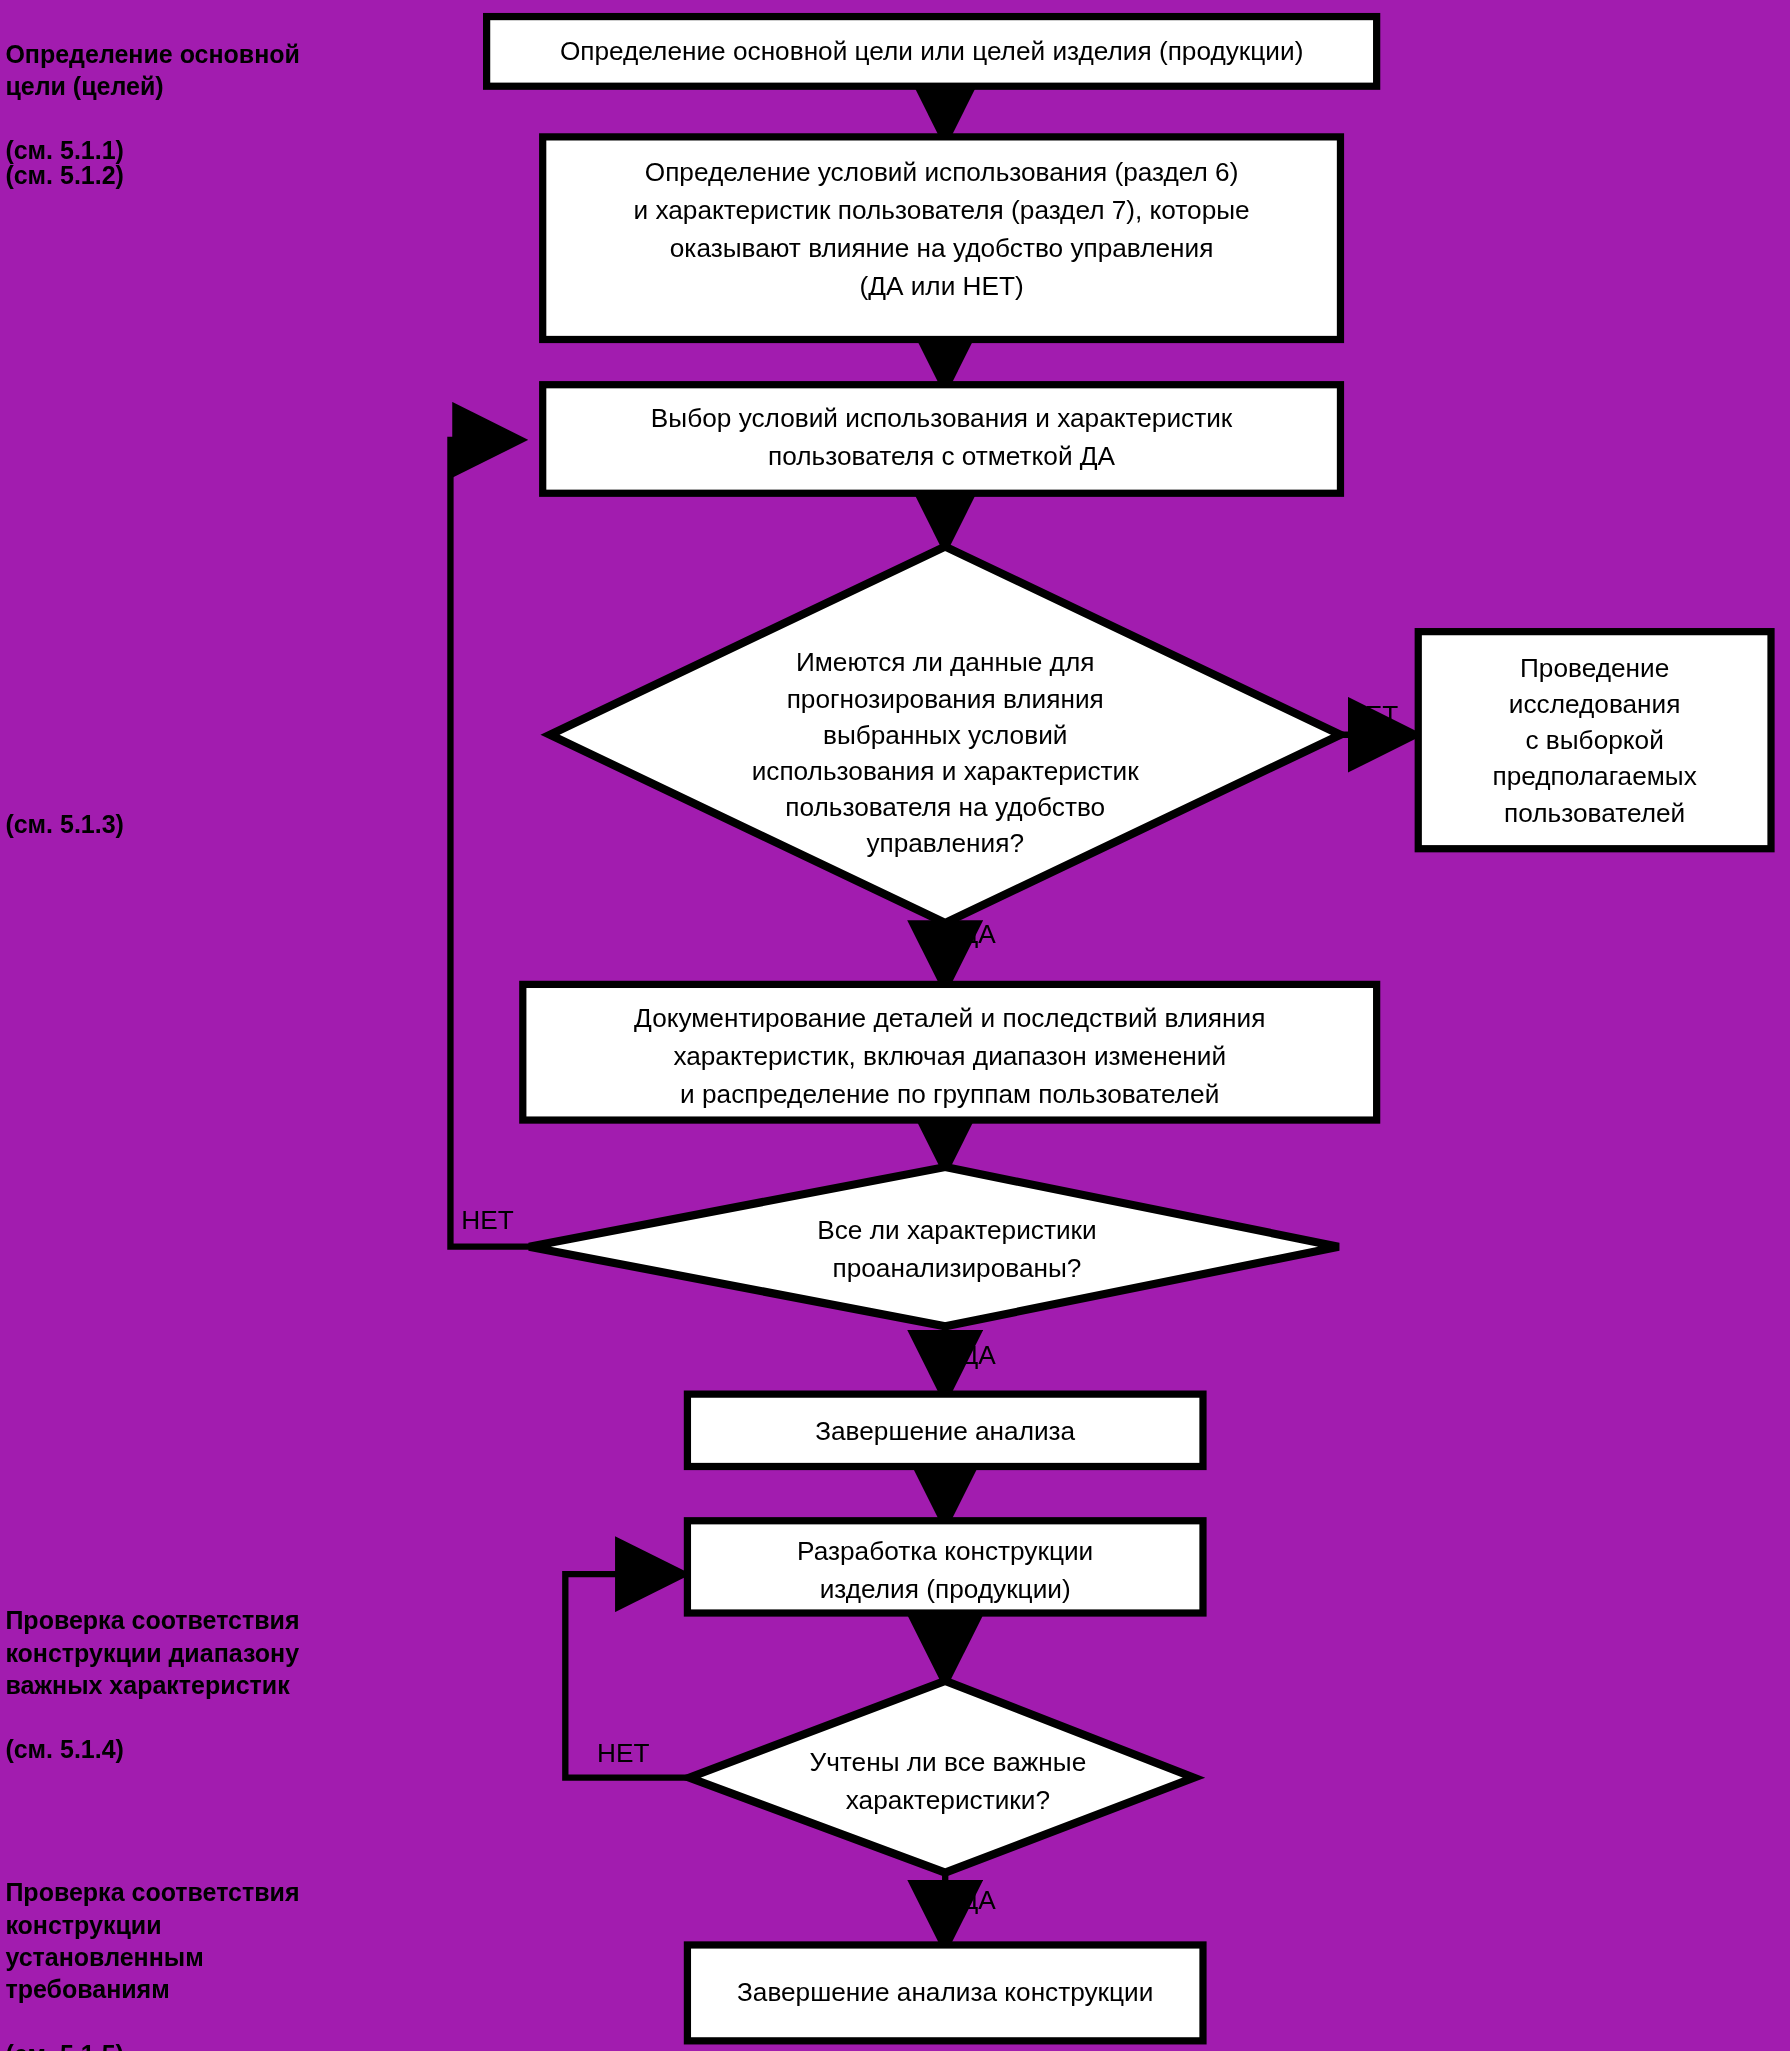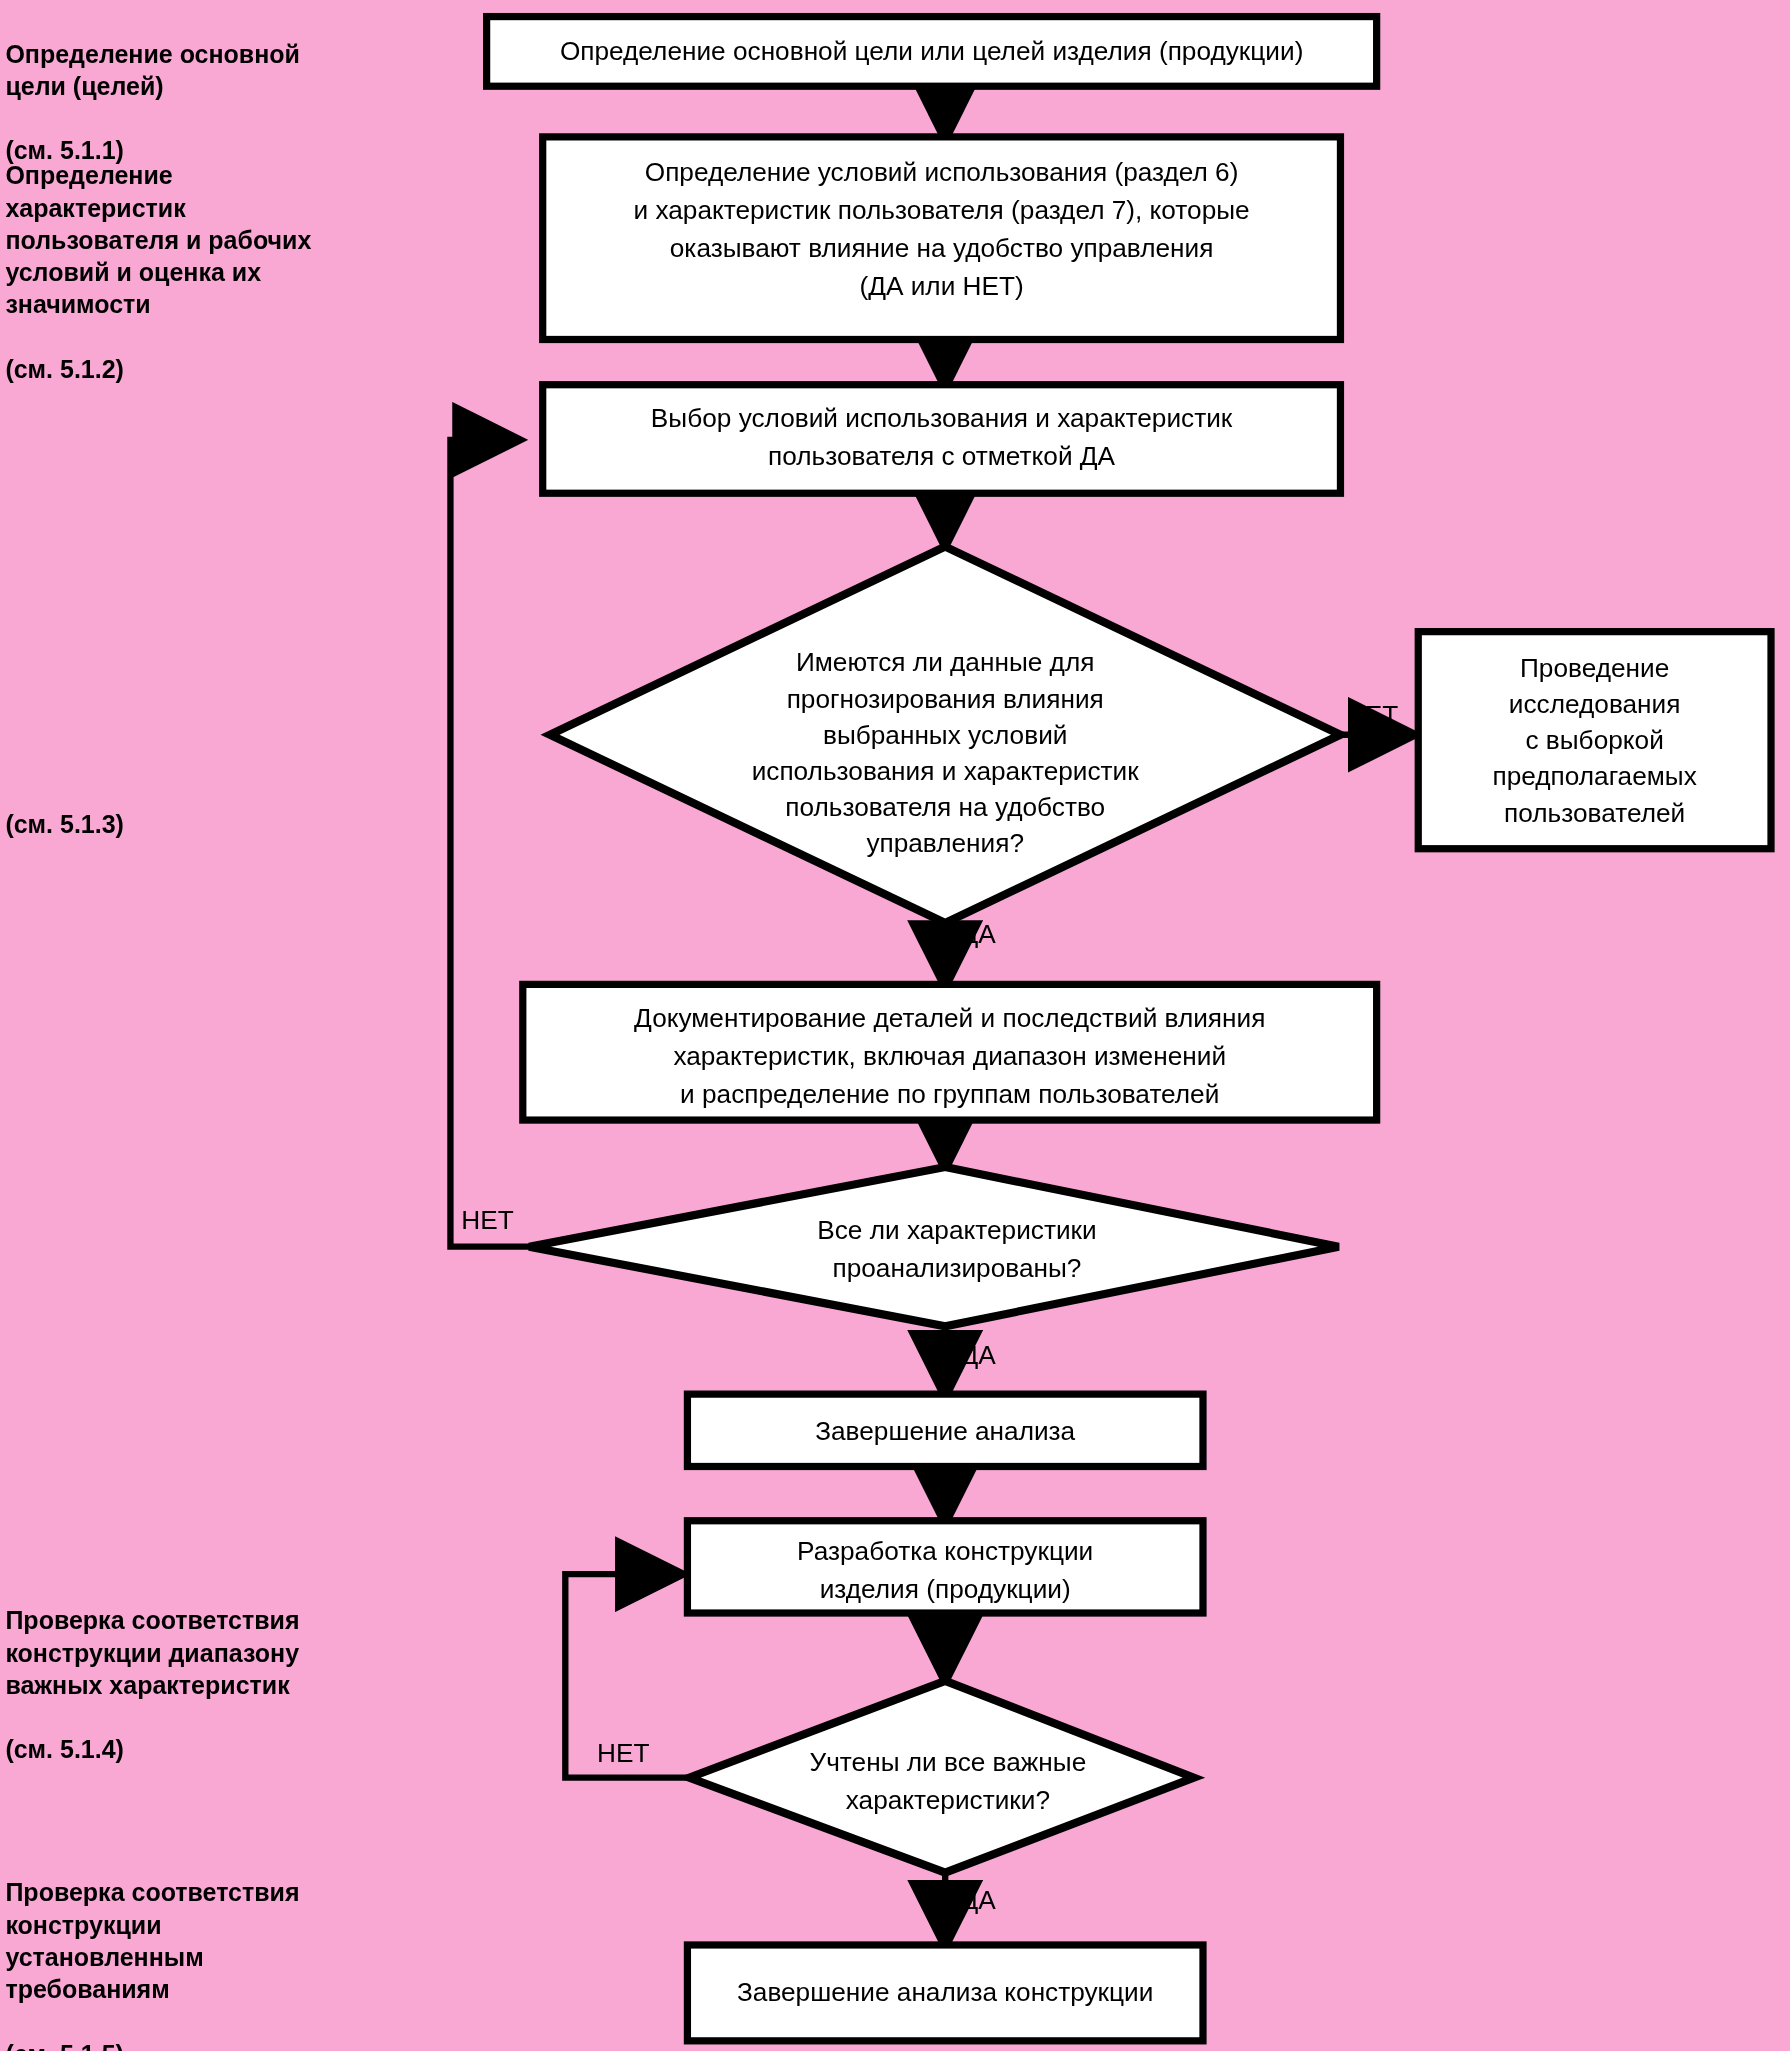--- a/index.html
+++ b/index.html
@@ -8,21 +8,21 @@
     background: #ffffff;
   }
   body {
     font-family: "Liberation Sans", sans-serif;
     color: #000000;
   }
   #page {
     position: relative;
     width: 1790px;
     height: 2052px;
-    background: #f9a8d4;
+    background: #a21caf;
     overflow: hidden;
   }
   #flow-svg {
     position: absolute;
     left: 0;
     top: 0;
     width: 1790px;
     height: 2052px;
   }
   .stage-label {
@@ -57,25 +57,20 @@
 
 <div id="page">
 
   <div class="stage-label" style="left:5.4px; top:5.4px; width:362px;">
     <span class="bold">Определение основной
 цели (целей)</span>
     <span class="ref">(см. 5.1.1)</span>
   </div>
 
   <div class="stage-label" style="left:5.4px; top:127px; width:380px;">
-    <span class="bold">Определение
-характеристик
-пользователя и рабочих
-условий и оценка их
-значимости</span>
     <span class="ref">(см. 5.1.2)</span>
   </div>
 
   <div class="stage-label" style="left:5.4px; top:776px; width:407px;">
     <span class="ref">(см. 5.1.3)</span>
   </div>
 
   <div class="stage-label" style="left:5.4px; top:1572px; width:380px;">
     <span class="bold">Проверка соответствия
 конструкции диапазону

